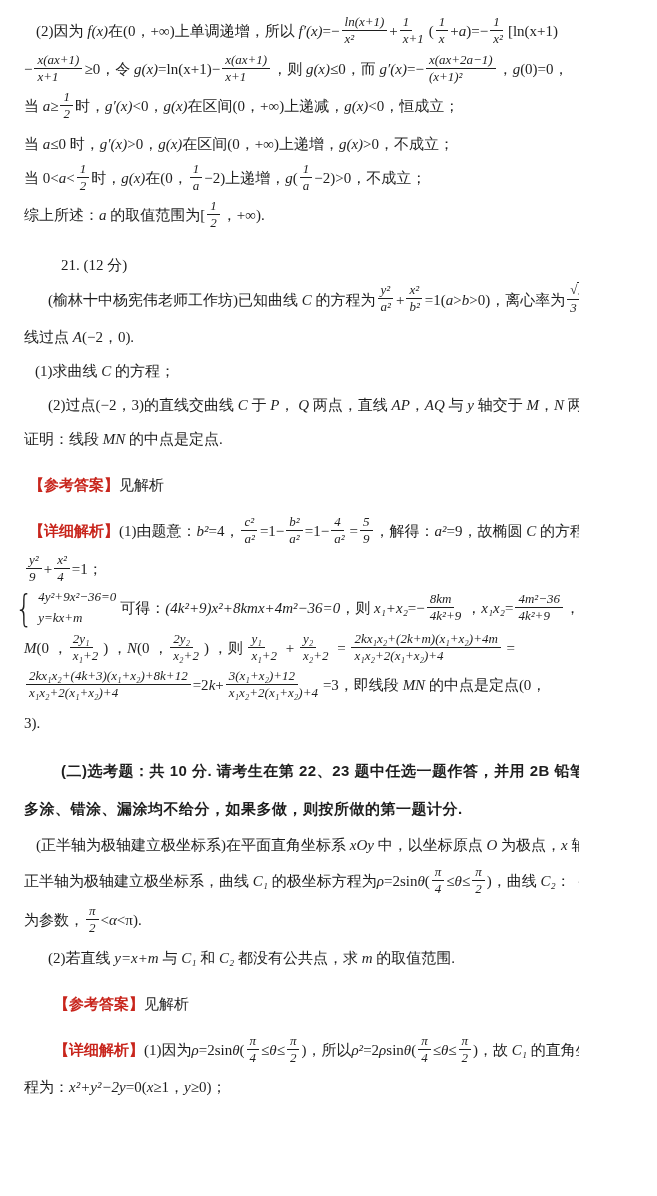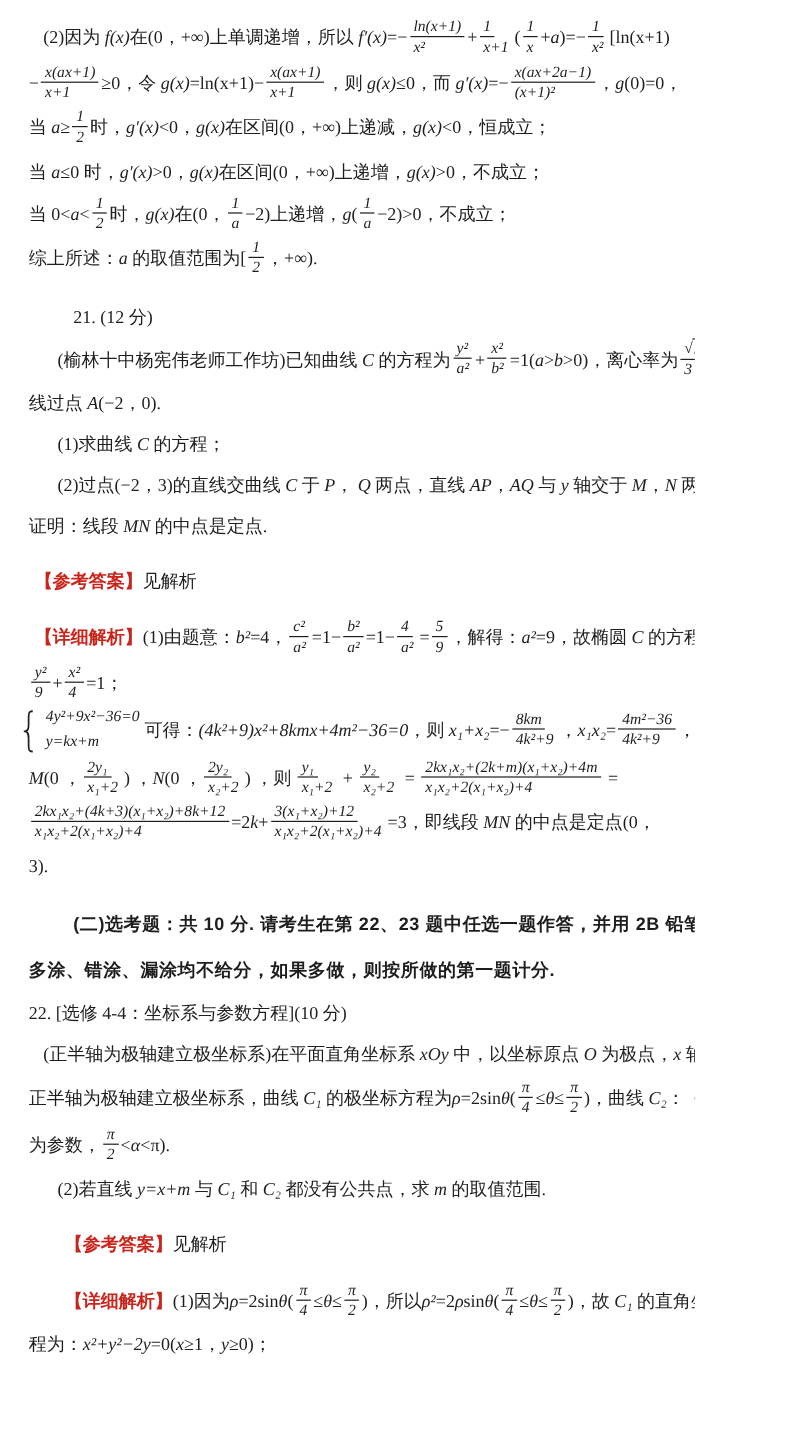--- a/index.html
+++ b/index.html
@@ -90,21 +90,21 @@
           <span class="num"><span class="m">x²</span></span>
           <span class="den"><span class="m">b²</span></span>
         </span><span class="t">=1(</span><span class="m">a</span><span class="t">&gt;</span><span class="m">b</span><span class="t">&gt;0)，离心率为</span><span class="frac">
           <span class="num"><span class="sqrt">
               <span class="rad">√</span>
               <span class="rc">5</span>
             </span></span>
           <span class="den"><span class="m">3</span></span>
         </span><span class="t">，曲</span></div>
       <div class="line"><span class="t">线过点 </span><span class="m">A</span><span class="t">(−2，0).</span></div>
-      <div class="line" style="margin-left: 24px;"><span class="t">(1)求曲线 </span><span class="m">C</span><span class="t"> 的方程；</span></div>
+      <div class="line" style="margin-left: 11px;"><span class="t">(1)求曲线 </span><span class="m">C</span><span class="t"> 的方程；</span></div>
       <div class="line" style="margin-left: 24px;"><span class="t">(2)过点(−2，3)的直线交曲线 </span><span class="m">C</span><span class="t"> 于 </span><span class="m">P</span><span class="t">， </span><span class="m">Q</span><span class="t"> 两点，直线 </span><span class="m">AP</span><span class="t">，</span><span class="m">AQ</span><span class="t"> 与 </span><span class="m">y</span><span class="t"> 轴交于 </span><span class="m">M</span><span class="t">，</span><span class="m">N</span><span class="t"> 两点，</span></div>
       <div class="line"><span class="t">证明：线段 </span><span class="m">MN</span><span class="t"> 的中点是定点.</span></div>
       <div class="line gap" style="margin-left: 5px;"><span class="red">【参考答案】</span><span class="t">见解析</span></div>
       <div class="line gap" style="margin-left: 5px;"><span class="red">【详细解析】</span><span class="t">(1)由题意：</span><span class="m">b²</span><span class="t">=4，</span><span class="frac">
           <span class="num"><span class="m">c²</span></span>
           <span class="den"><span class="m">a²</span></span>
         </span><span class="t">=1−</span><span class="frac">
           <span class="num"><span class="m">b²</span></span>
           <span class="den"><span class="m">a²</span></span>
         </span><span class="t">=1−</span><span class="frac">
@@ -153,21 +153,20 @@
       <div class="line"><span class="frac">
           <span class="num"><span class="m">2kx₁x₂+(4k+3)(x₁+x₂)+8k+12</span></span>
           <span class="den"><span class="m">x₁x₂+2(x₁+x₂)+4</span></span>
         </span><span class="t">=2</span><span class="m">k</span><span class="t">+</span><span class="frac">
           <span class="num"><span class="m">3(x₁+x₂)+12</span></span>
           <span class="den"><span class="m">x₁x₂+2(x₁+x₂)+4</span></span>
         </span><span class="t">=3，即线段 </span><span class="m">MN</span><span class="t"> 的中点是定点(0，</span></div>
       <div class="line"><span class="t">3).</span></div>
       <div class="line bold gap"><span class="t">(二)选考题：共 10 分. 请考生在第 22、23 题中任选一题作答，并用 2B 铅笔将所选题号涂黑，</span></div>
       <div class="line bold"><span class="t">多涂、错涂、漏涂均不给分，如果多做，则按所做的第一题计分.</span></div>
-      <div class="line"><span class="t">22. [选修 4-4：坐标系与参数方程](10 分)</span></div>
       <div class="line" style="margin-left: 12px;"><span class="t">(正半轴为极轴建立极坐标系)在平面直角坐标系 </span><span class="m">xOy</span><span class="t"> 中，以坐标原点 </span><span class="m">O</span><span class="t"> 为极点，</span><span class="m">x</span><span class="t"> 轴的</span></div>
       <div class="line"><span class="t">正半轴为极轴建立极坐标系，曲线 </span><span class="m">C₁</span><span class="t"> 的极坐标方程为</span><span class="m">ρ</span><span class="t">=2sin</span><span class="m">θ</span><span class="t">(</span><span class="frac">
           <span class="num"><span class="m">π</span></span>
           <span class="den"><span class="m">4</span></span>
         </span><span class="t">≤</span><span class="m">θ</span><span class="t">≤</span><span class="frac">
           <span class="num"><span class="m">π</span></span>
           <span class="den"><span class="m">2</span></span>
         </span><span class="t">)，曲线 </span><span class="m">C₂</span><span class="t">：</span><span class="cases">
           <span class="brace">{</span>
           <span class="rows">

